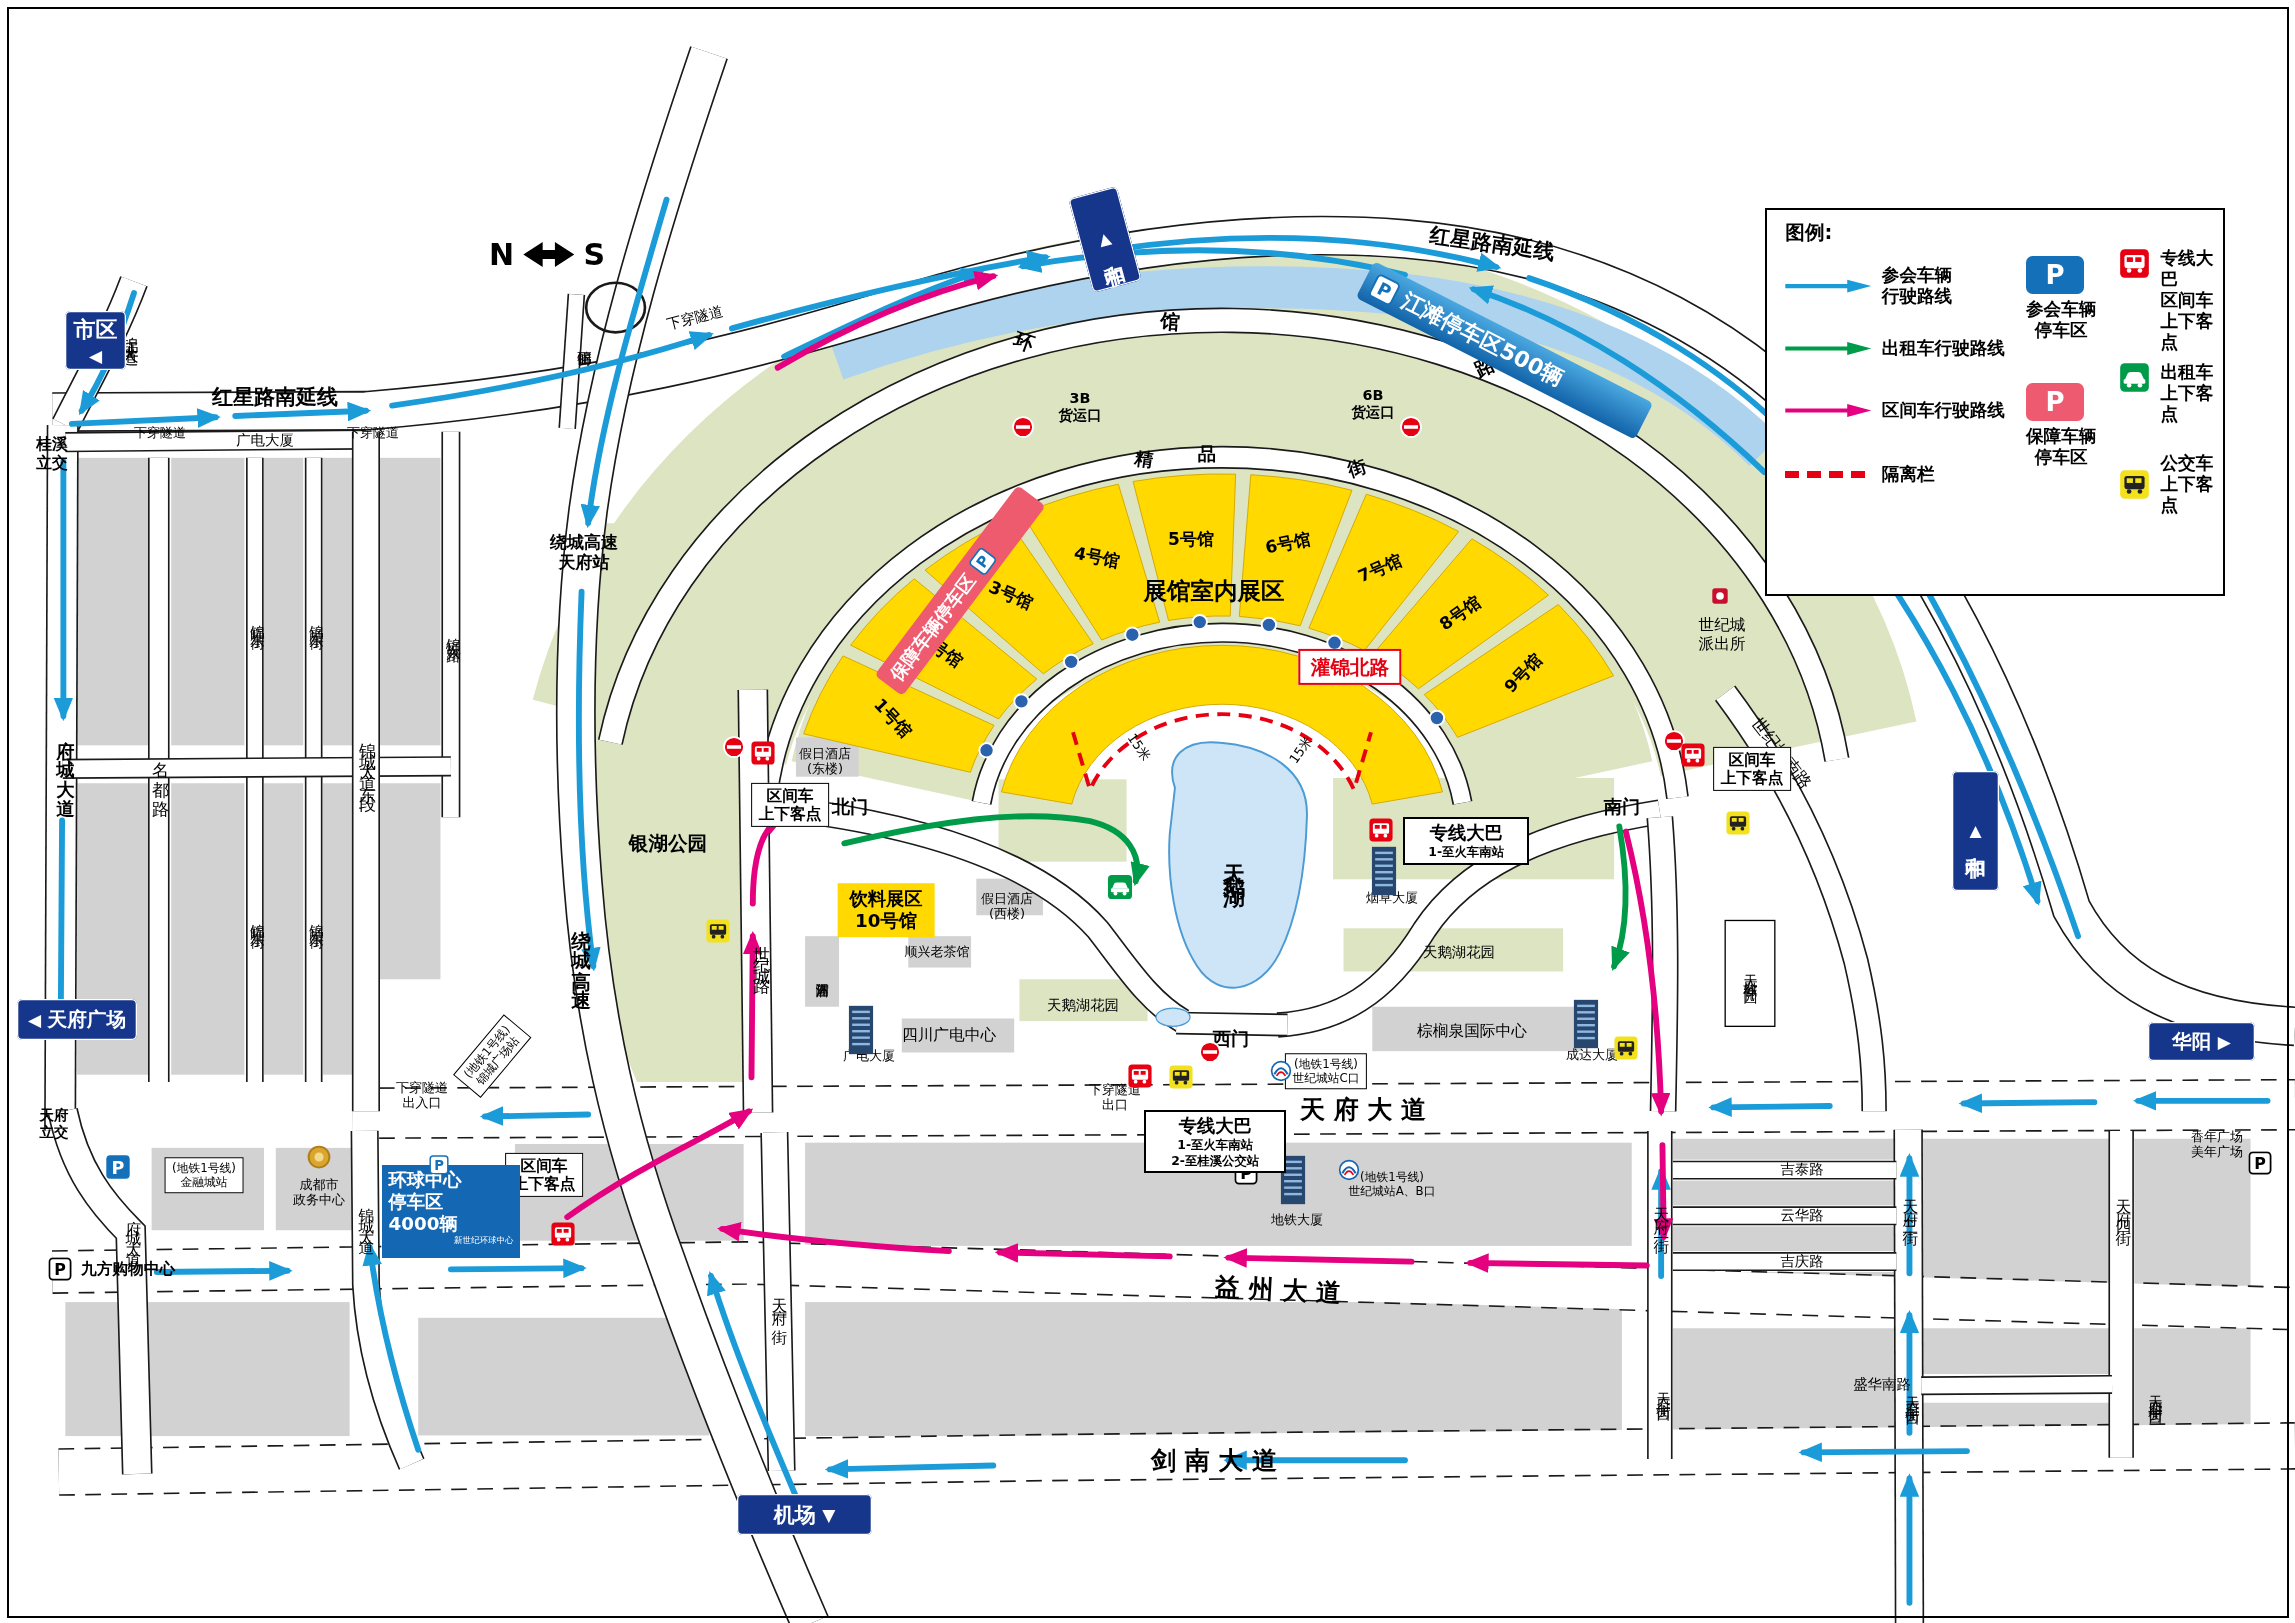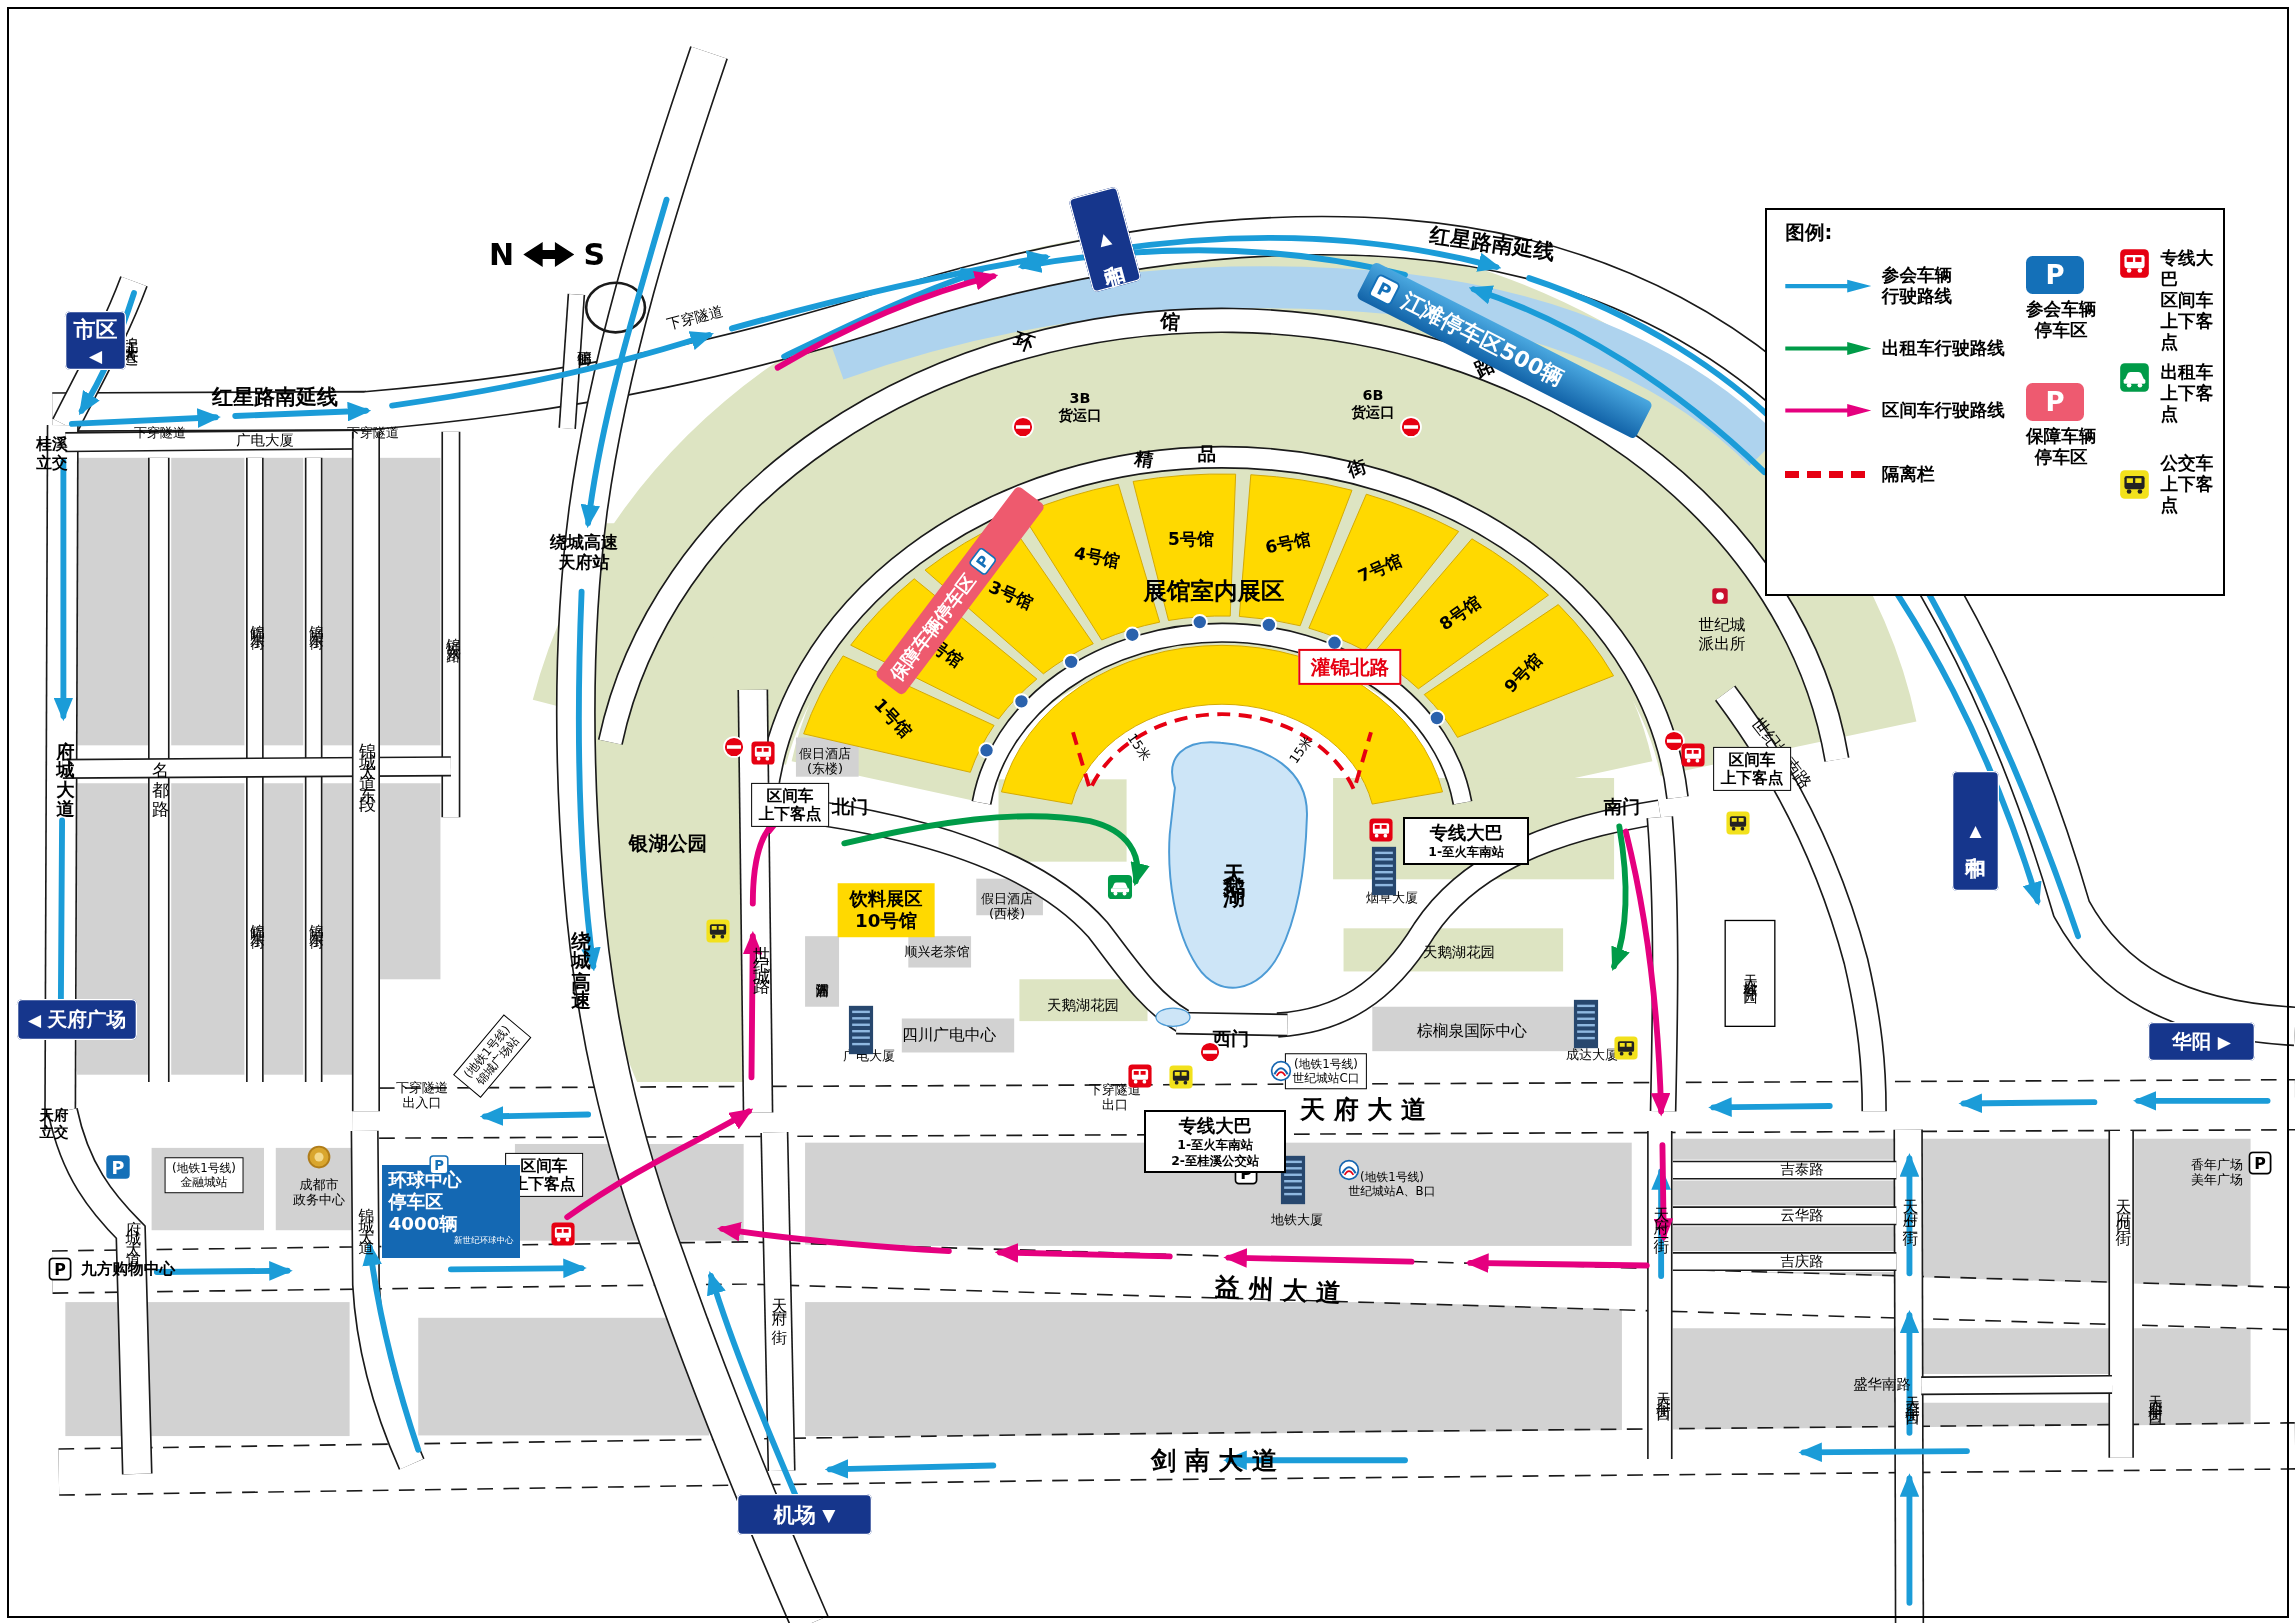--- a/index.html
+++ b/index.html
@@ -346,21 +346,21 @@
 世纪城站C口</div>
       <div class="lbl sz18 metro-tag" style="left: 1392px; top: 1184px;">(地铁1号线)
 世纪城站A、B口</div>
       <div class="lbl sz20" style="left: 1297px; top: 1220px;">地铁大厦</div>
       <div class="lbl sz22" style="left: 1802px; top: 1169px;">吉泰路</div>
       <div class="lbl sz22" style="left: 1802px; top: 1215px;">云华路</div>
       <div class="lbl sz22" style="left: 1802px; top: 1261px;">吉庆路</div>
       <div class="lbl v sz24 sp2" style="left: 1661px; top: 1216px;">天府二街</div>
       <div class="lbl v sz24 sp2" style="left: 1910px; top: 1208px;">天府三街</div>
       <div class="lbl v sz24 sp2" style="left: 2123px; top: 1208px;">天府四街</div>
-      <div class="lbl sz20" style="left: 2217px; top: 1172px;">香年广场
+      <div class="lbl sz20" style="left: 2217px; top: 1144px;">香年广场
 美年广场</div>
       <div class="lbl sz22 b" style="left: 54px; top: 1124px;">天府
 立交</div>
       <div class="lbl v sz24 sp2" style="left: 133px; top: 1229px;">府城大道</div>
       <div class="lbl v sz24 sp2" style="left: 366px; top: 1217px;">锦城大道</div>
       <div class="lbl sz24 b bx" style="left: 544px; top: 1175px;">区间车
 上下客点</div>
       <div class="lbl sz18 bx metro-tag" style="left: 492px; top: 1056px; transform: translate(-50%, -50%) rotate(-50deg);">(地铁1号线)
 锦城广场站</div>
       <div class="lbl sz20" style="left: 422px; top: 1095px;">下穿隧道

